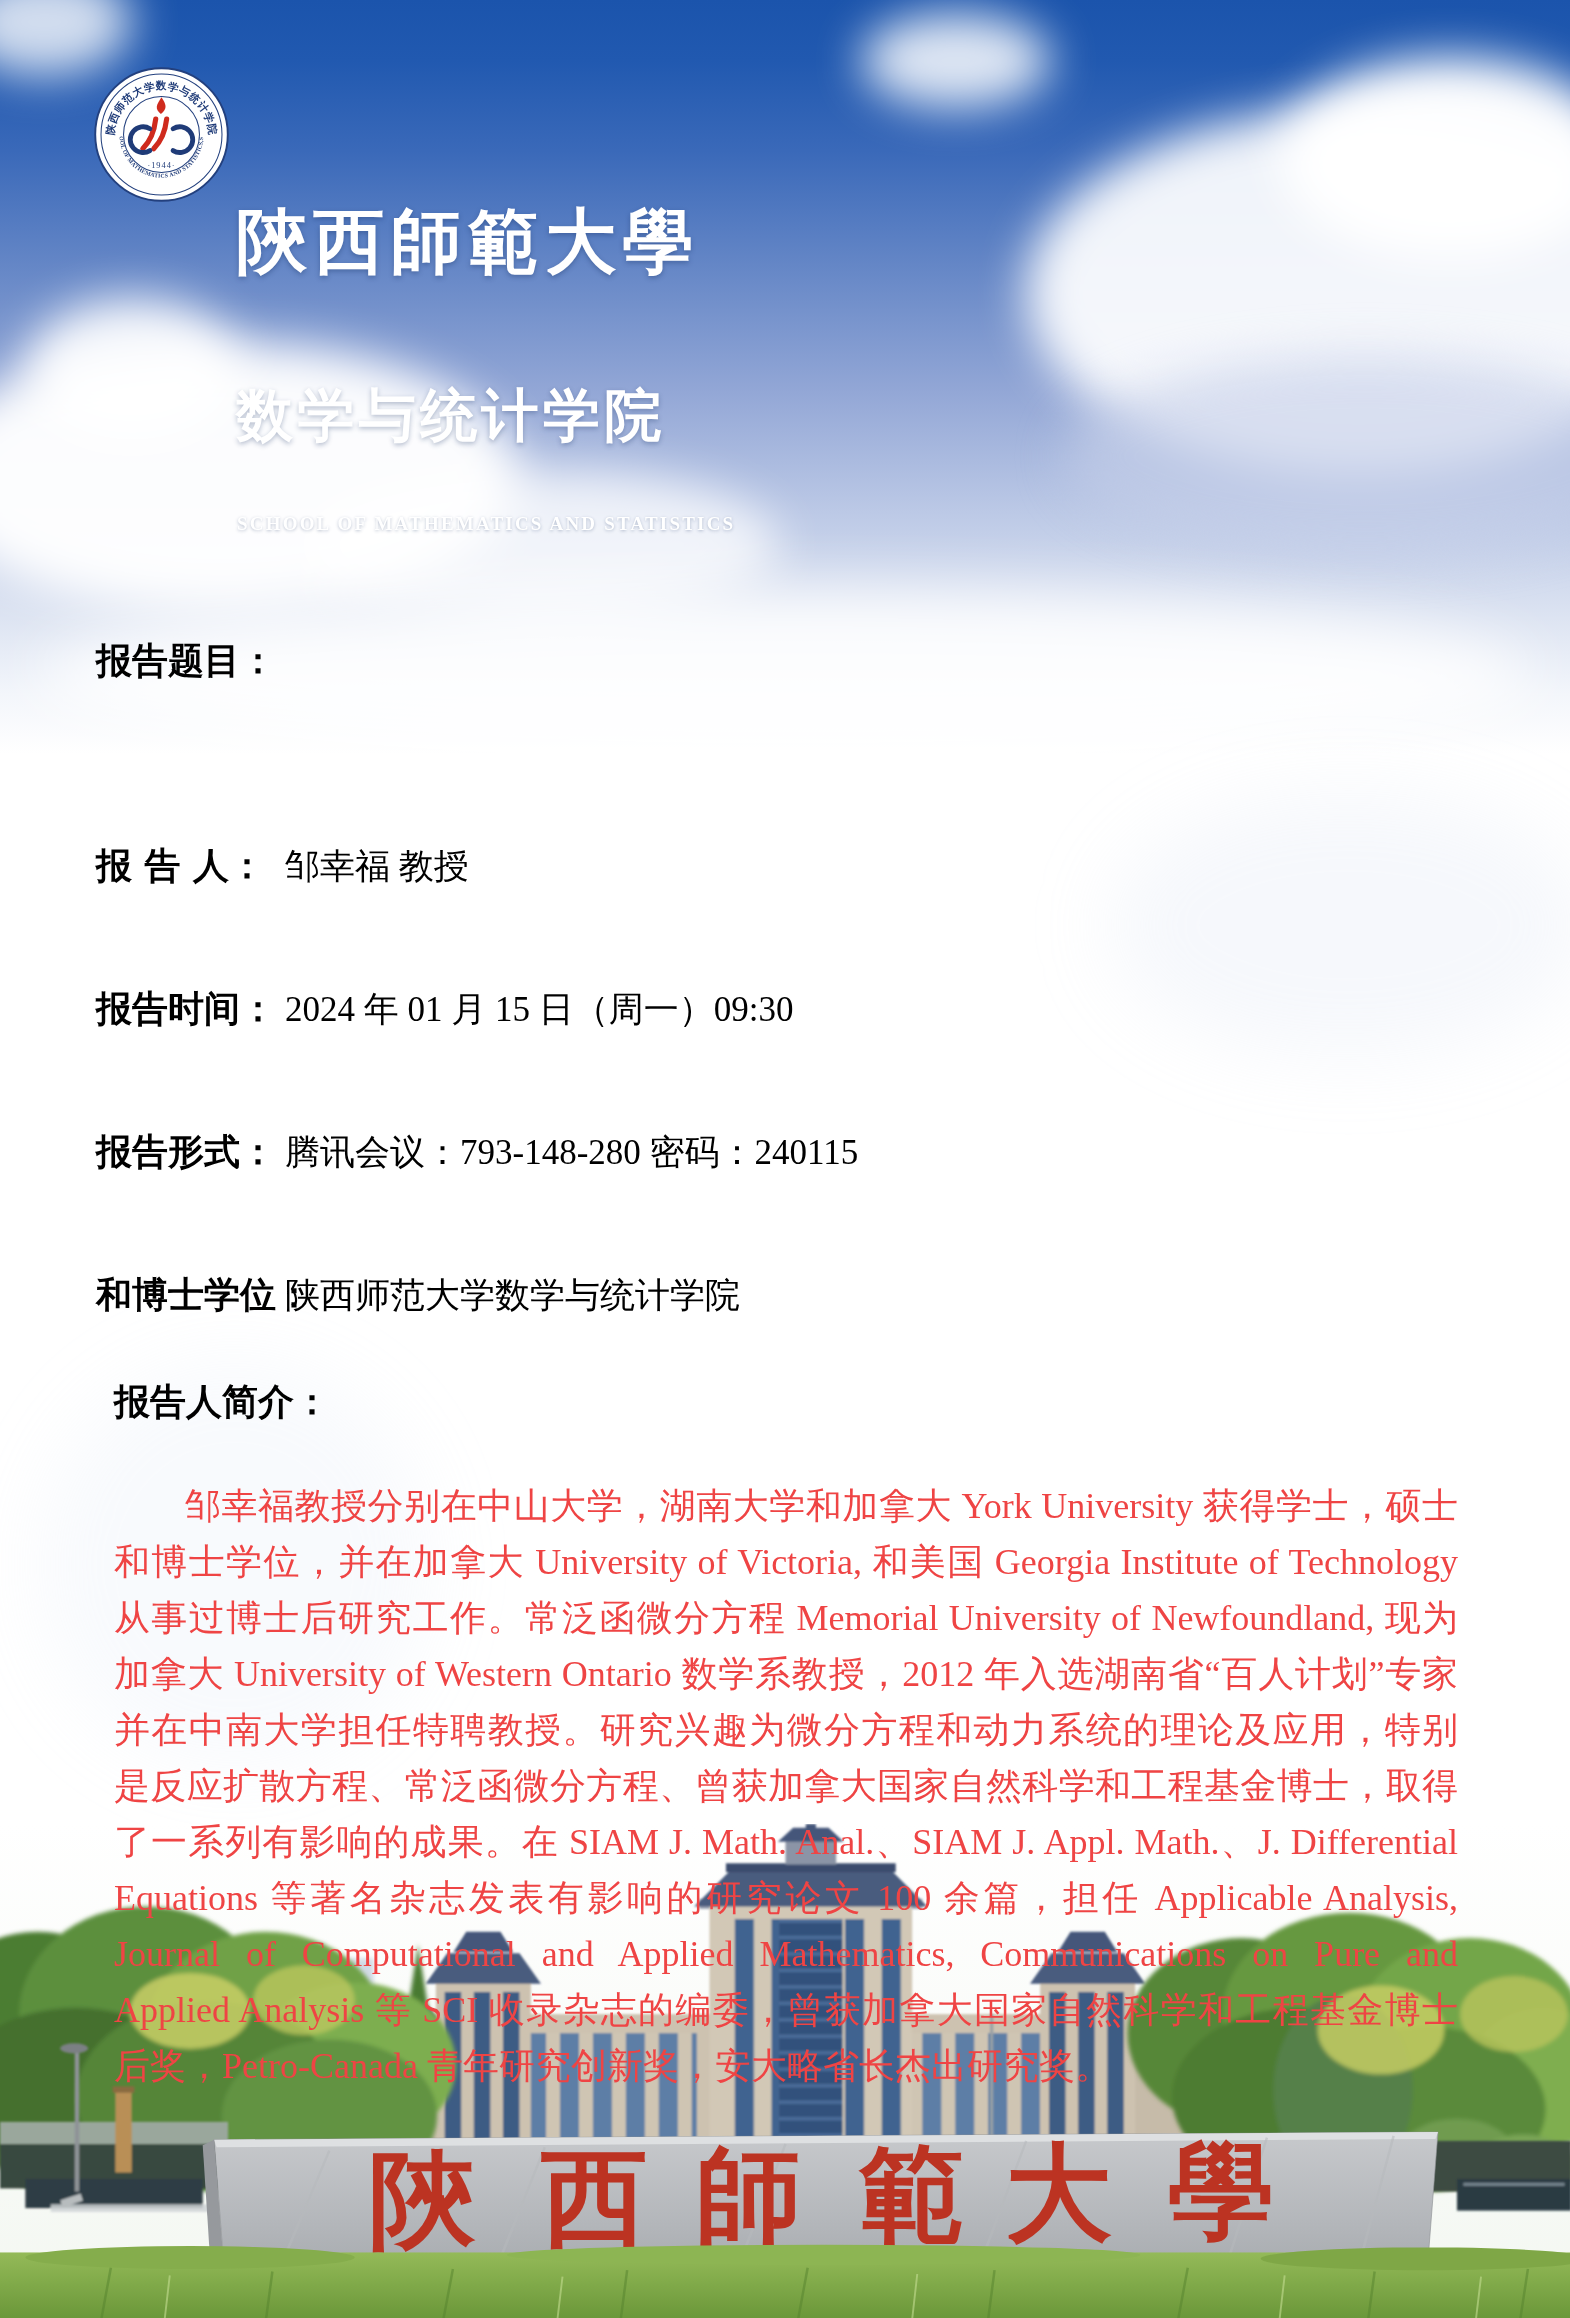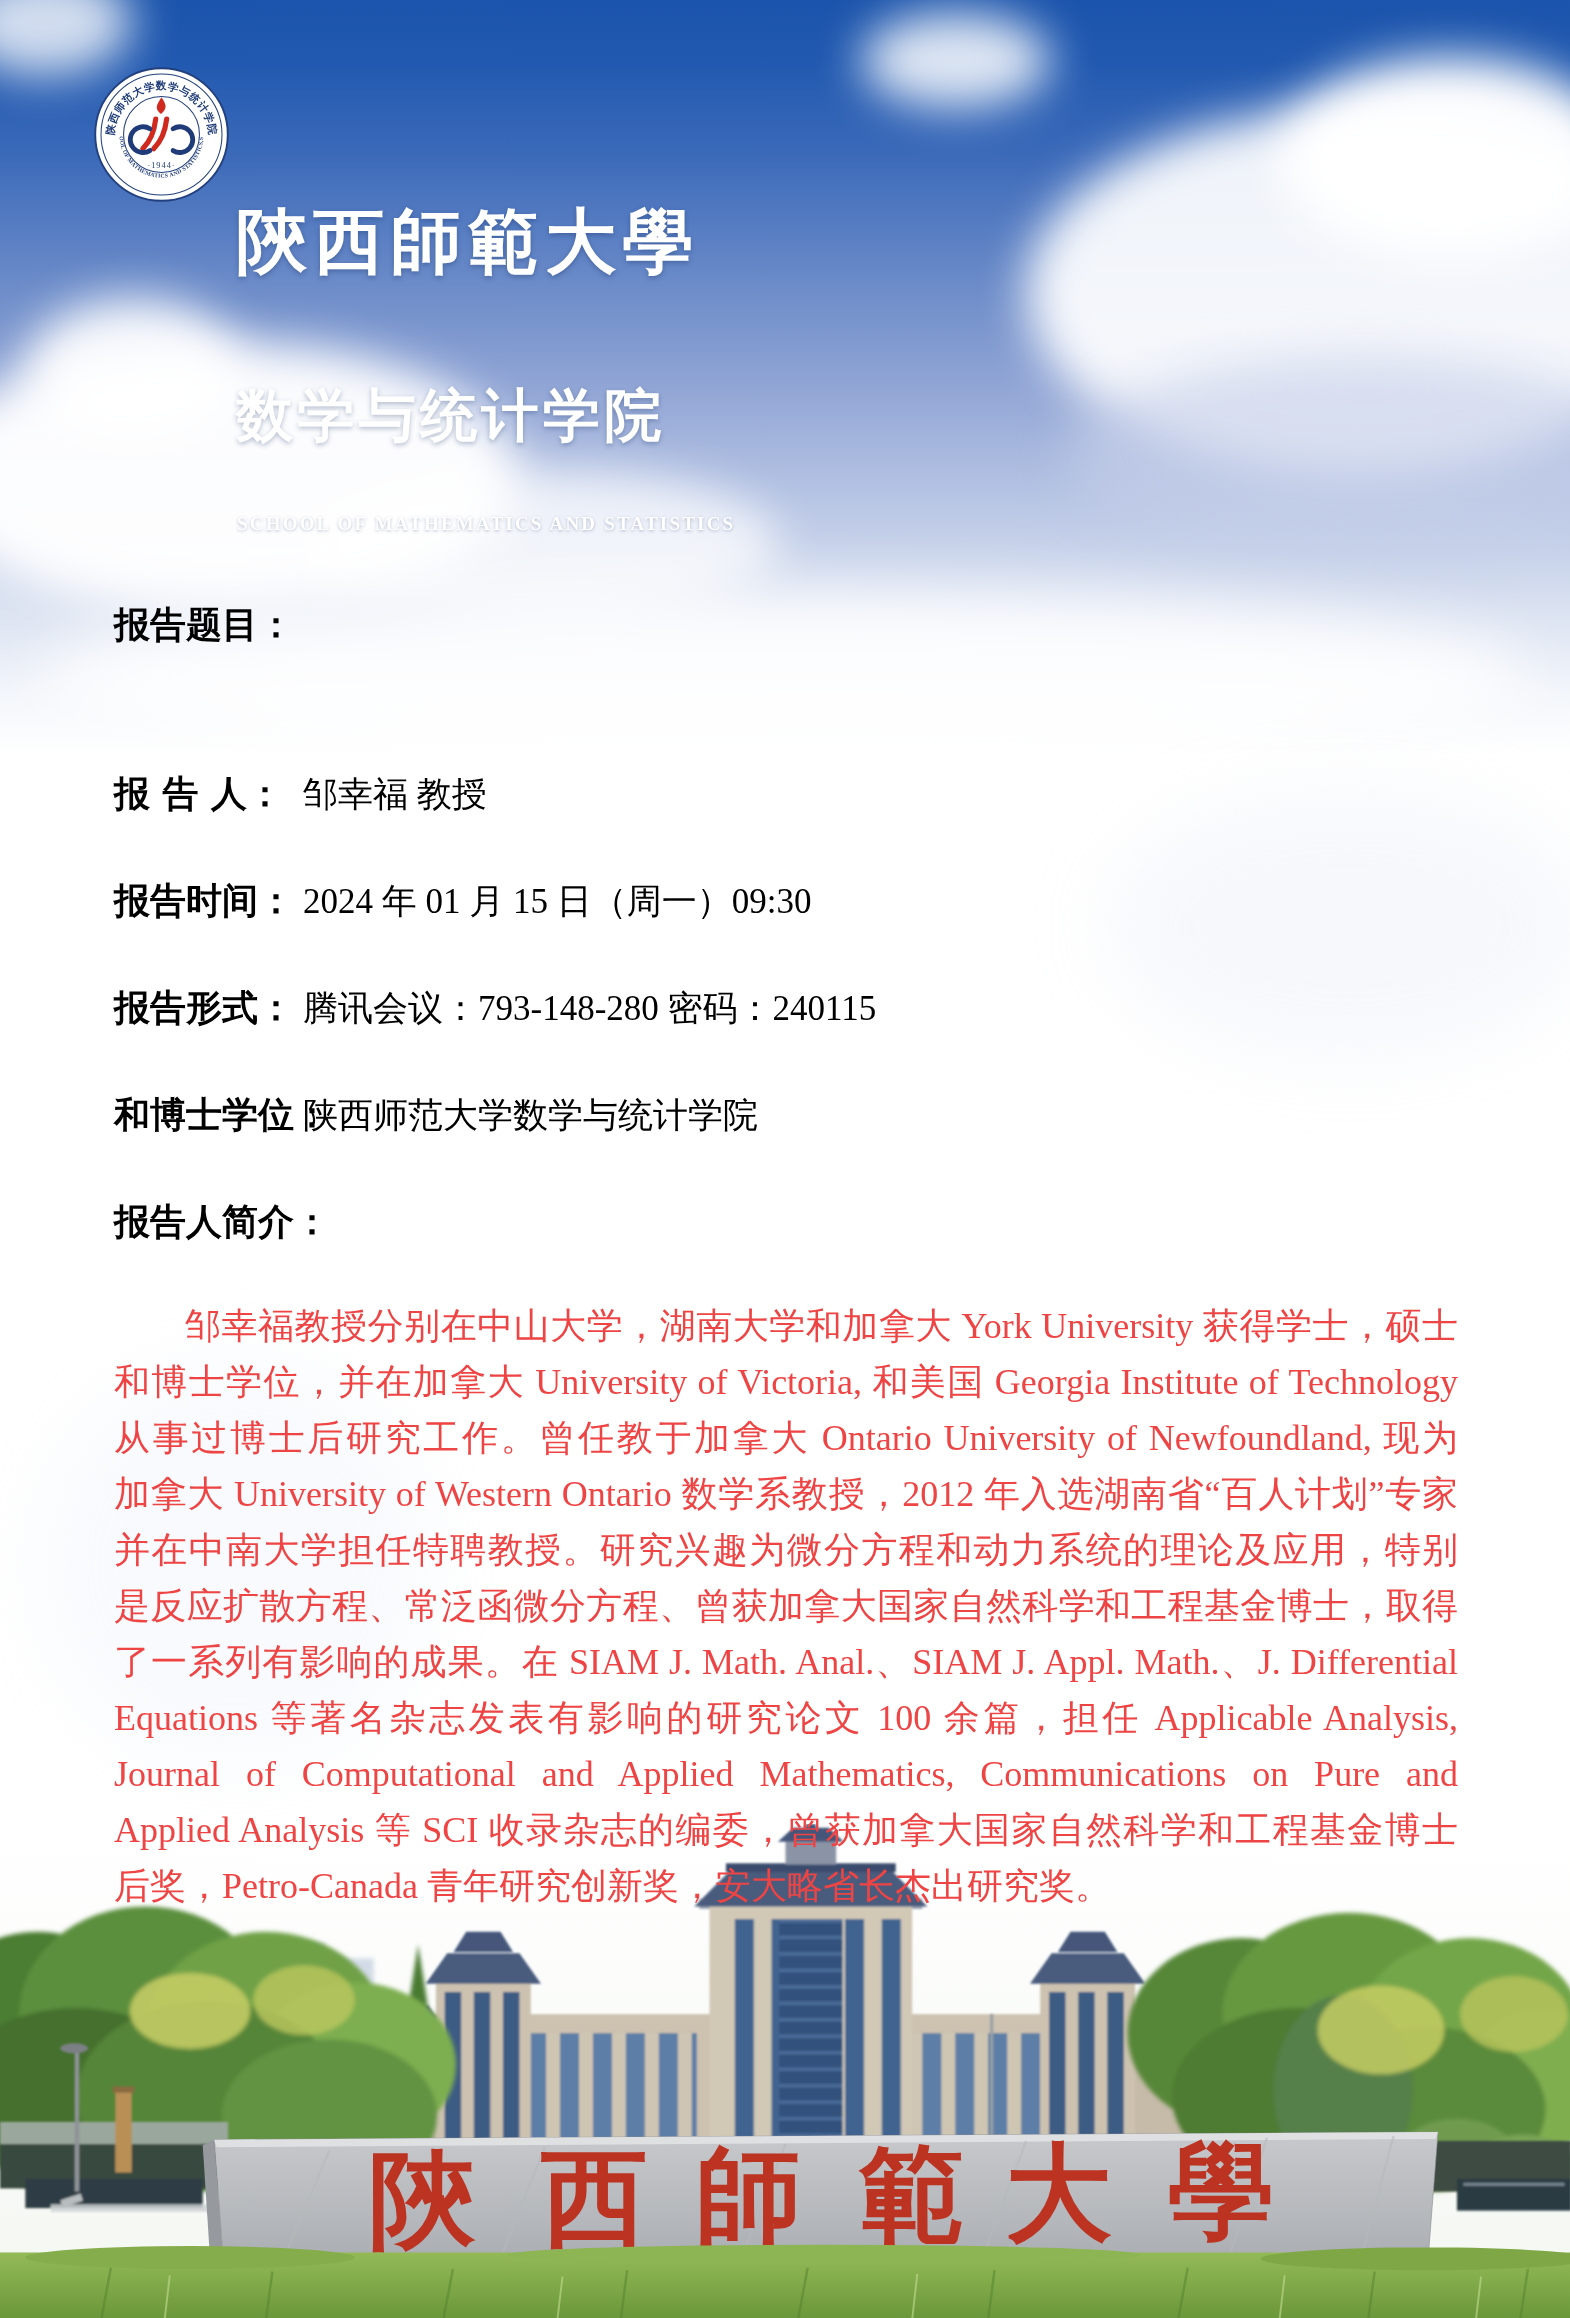--- a/index.html
+++ b/index.html
@@ -26,21 +26,21 @@
   
   .logo{position:absolute;left:92px;top:65px;width:139px;height:139px;}
   .calligraphy{position:absolute;left:236px;top:54px;font-size:71px;font-weight:700;color:#fff;
                letter-spacing:6.3px;white-space:nowrap;text-shadow:0 1.9px 5px rgba(18,42,92,.35);}
   .school-cn{position:absolute;left:236px;top:142px;font-size:57px;font-weight:900;color:#fff;
              letter-spacing:4.4px;white-space:nowrap;
              font-family:"DejaVu Sans","Liberation Sans",sans-serif;text-shadow:0 1.9px 5px rgba(18,42,92,.3);}
   .school-en{position:absolute;left:237px;top:200px;font-size:19px;font-weight:700;color:#fff;
              letter-spacing:2.2px;white-space:nowrap;text-shadow:0 1.3px 3.2px rgba(18,42,92,.3);}
   
-  .row{position:absolute;left:114px;width:1349px;height:52px;}
+  .row{position:absolute;left:96px;width:1349px;height:52px;margin-top:36px;}
   .lab{position:absolute;left:0;top:0;font-family:"DejaVu Sans","Liberation Sans",sans-serif;
        font-weight:900;font-size:36px;color:#000;white-space:nowrap;}
   .val{position:absolute;left:189px;top:1.3px;font-size:35px;color:#000;white-space:nowrap;}
   .seclab{position:absolute;left:114px;font-family:"DejaVu Sans","Liberation Sans",sans-serif;
           font-weight:900;font-size:36px;color:#000;white-space:nowrap;}
   
   .para{position:absolute;left:114px;width:1344px;font-size:36px;color:#ef4444;}
   .para .tline{display:block;height:56px;line-height:56px;text-align:justify;
                text-align-last:justify;overflow:hidden;}
   .para .tline.last{text-align-last:left;}
@@ -292,21 +292,21 @@
   <div class="row ztext" style="top:548px">
     <span class="lab">和博士学位：</span>
     <span class="val">陕西师范大学数学与统计学院</span>
   </div>
 
   
   <div class="seclab ztext" style="top:603px">报告人简介：</div>
   <div class="para indent ztext" style="top:654px">
       <div class="tline">邹幸福教授分别在中山大学，湖南大学和加拿大 York University 获得学士，硕士</div>
       <div class="tline">和博士学位，并在加拿大 University of Victoria, 和美国 Georgia Institute of Technology</div>
-      <div class="tline">从事过博士后研究工作。曾任教于加拿大 Ontario University of Newfoundland, 现为</div>
+      <div class="tline">从事过博士后研究工作。常泛函微分方程 Memorial University of Newfoundland, 现为</div>
       <div class="tline">加拿大 University of Western Ontario 数学系教授，2012 年入选湖南省“百人计划”专家</div>
       <div class="tline">并在中南大学担任特聘教授。研究兴趣为微分方程和动力系统的理论及应用，特别</div>
       <div class="tline">是反应扩散方程、常泛函微分方程、曾获加拿大国家自然科学和工程基金博士，取得</div>
       <div class="tline">了一系列有影响的成果。在 SIAM J. Math. Anal.、SIAM J. Appl. Math.、J. Differential</div>
       <div class="tline">Equations 等著名杂志发表有影响的研究论文 100 余篇，担任 Applicable Analysis,</div>
       <div class="tline">Journal of Computational and Applied Mathematics, Communications on Pure and</div>
       <div class="tline">Applied Analysis 等 SCI 收录杂志的编委，曾获加拿大国家自然科学和工程基金博士</div>
       <div class="tline last">后奖，Petro-Canada 青年研究创新奖，安大略省长杰出研究奖。</div>
     </div>
 

